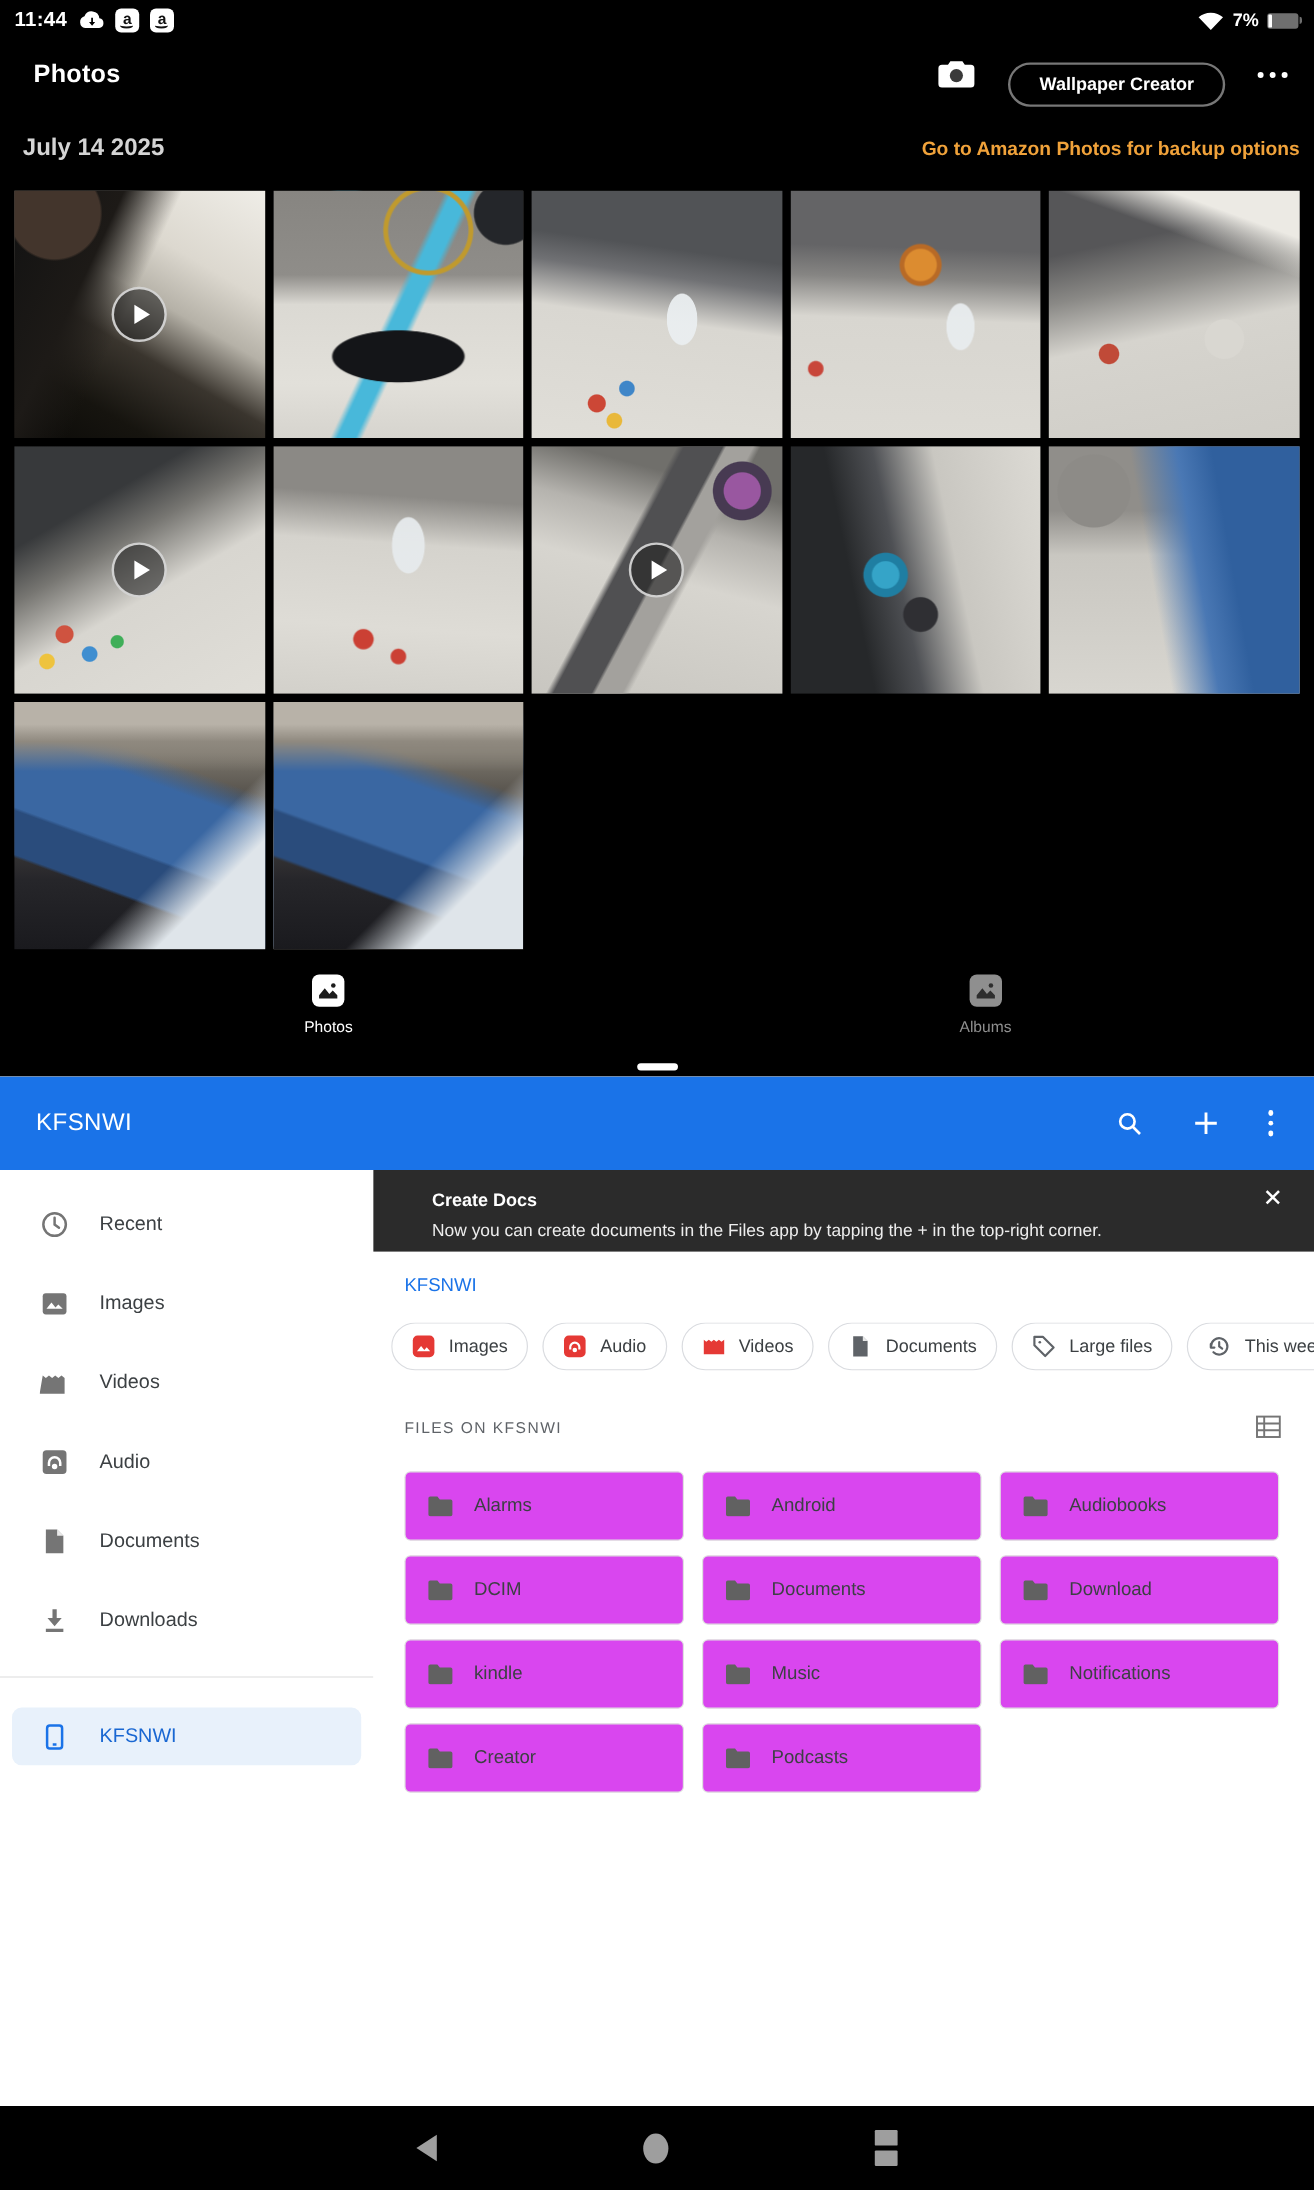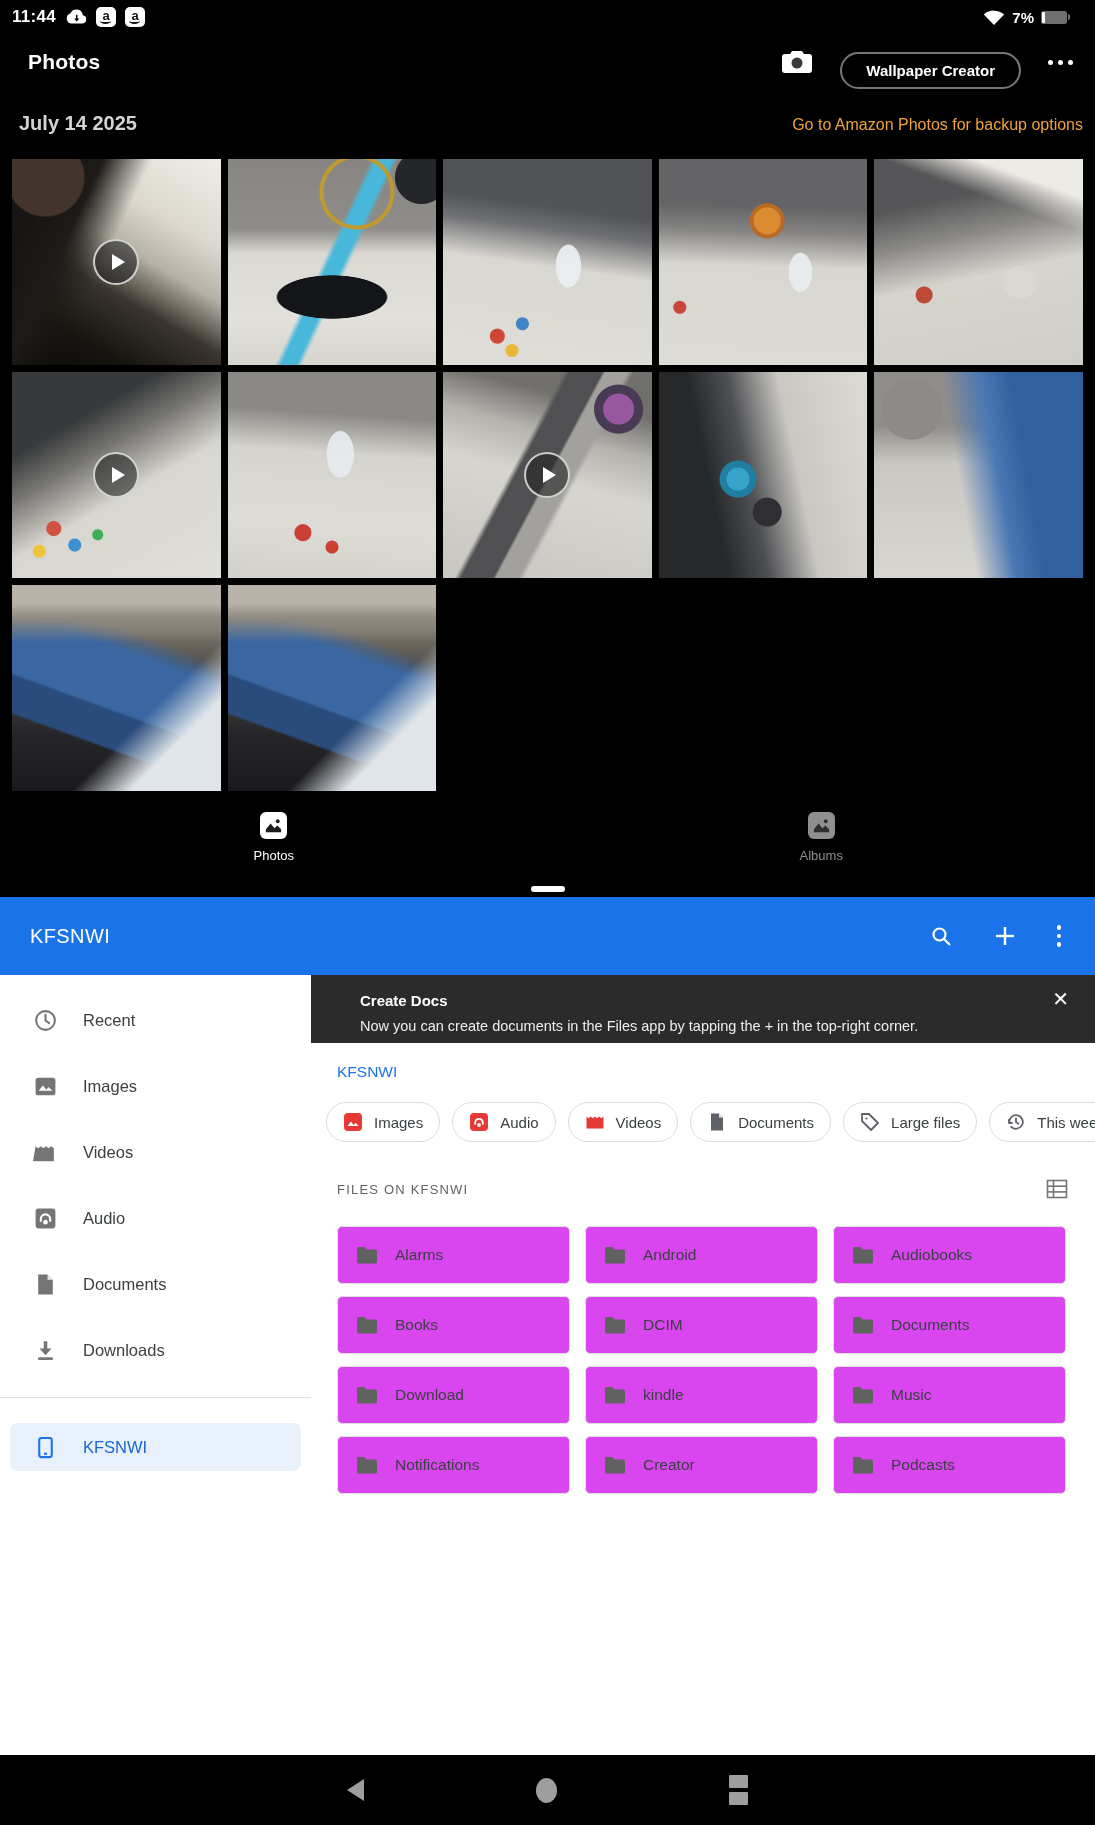--- a/index.html
+++ b/index.html
@@ -3,21 +3,21 @@
 <meta charset="utf-8">
 <style>
   html,body{margin:0;padding:0;background:#000;}
   body{width:1095px;height:1825px;position:relative;overflow:hidden;
        font-family:"Liberation Sans",sans-serif;-webkit-font-smoothing:antialiased;}
   svg{display:block;}
 
   
   .photos-app{position:absolute;top:0;left:0;width:1095px;height:897px;background:#000;overflow:hidden;}
 
-  .status-row{position:absolute;top:4px;left:0;right:16px;height:26px;display:flex;align-items:center;
+  .status-row{position:absolute;top:4px;left:0;right:1px;height:26px;display:flex;align-items:center;
               padding:0 12px;gap:9px;color:#fff;}
   .status-time{font-size:17px;font-weight:bold;letter-spacing:.3px;}
   .amz-badge{width:20px;height:20px;background:#fff;border-radius:5px;position:relative;
              display:flex;align-items:center;justify-content:center;}
   .amz-badge span{color:#111;font-weight:bold;font-size:13px;line-height:1;margin-top:-3px;}
   .amz-badge i{position:absolute;bottom:3px;left:4px;width:11px;height:4px;border-bottom:2px solid #111;
                border-radius:0 0 70% 70%;}
   .status-right{margin-left:auto;display:flex;align-items:center;gap:7px;}
   .batt-pct{font-size:15px;font-weight:bold;}
   .battery{width:26px;height:13px;background:#6f6f6f;border-radius:2.5px;position:relative;}
@@ -28,21 +28,21 @@
              padding:0 22px 0 28px;}
   .ph-title{color:#fff;font-size:21px;font-weight:bold;letter-spacing:.2px;}
   .ph-header-right{margin-left:auto;display:flex;align-items:center;gap:27px;}
   .pill-btn{border:2px solid #777;border-radius:999px;color:#fff;font-size:15px;font-weight:bold;
             padding:9px 24px;background:transparent;line-height:1;margin-top:16px;}
   .dots-h{display:flex;gap:5px;}
   .dots-h i{width:5px;height:5px;border-radius:50%;background:#fff;}
 
   .ph-daterow{position:absolute;top:112px;left:19px;right:12px;display:flex;align-items:baseline;}
   .ph-date{color:#d4d4d4;font-size:20px;font-weight:bold;}
-  .backup-link{margin-left:auto;color:#f0a23a;font-size:16px;font-weight:400;}
+  .backup-link{margin-left:auto;color:#f0a23a;font-size:16px;font-weight:700;}
 
   .ph-grid{position:absolute;top:159px;left:12px;right:12px;display:grid;
            grid-template-columns:repeat(5,1fr);grid-auto-rows:206px;gap:7px;}
   .photo{position:relative;overflow:hidden;}
   .play{position:absolute;top:50%;left:50%;transform:translate(-50%,-50%);width:42px;height:42px;
         border-radius:50%;background:rgba(35,35,35,.6);border:2px solid rgba(230,230,230,.85);
         display:flex;align-items:center;justify-content:center;}
   .play i{width:0;height:0;border-left:13px solid #fff;border-top:8px solid transparent;
           border-bottom:8px solid transparent;margin-left:4px;}
 
@@ -458,26 +458,20 @@
         <div class="folder">
             <svg width="22" height="18" viewBox="0 0 22 18">
               <path fill="#616161" d="M1 2.5A1.5 1.5 0 0 1 2.5 1h6l2 2.5h9A1.5 1.5 0 0 1 21 5v11a1.5 1.5 0 0 1-1.5 1.5h-17A1.5 1.5 0 0 1 1 16z"></path>
             </svg>
             <span class="lbl">Audiobooks</span>
           </div>
         <div class="folder">
             <svg width="22" height="18" viewBox="0 0 22 18">
               <path fill="#616161" d="M1 2.5A1.5 1.5 0 0 1 2.5 1h6l2 2.5h9A1.5 1.5 0 0 1 21 5v11a1.5 1.5 0 0 1-1.5 1.5h-17A1.5 1.5 0 0 1 1 16z"></path>
             </svg>
-            <span class="lbl">Books</span>
-          </div>
-        <div class="folder">
-            <svg width="22" height="18" viewBox="0 0 22 18">
-              <path fill="#616161" d="M1 2.5A1.5 1.5 0 0 1 2.5 1h6l2 2.5h9A1.5 1.5 0 0 1 21 5v11a1.5 1.5 0 0 1-1.5 1.5h-17A1.5 1.5 0 0 1 1 16z"></path>
-            </svg>
             <span class="lbl">DCIM</span>
           </div>
         <div class="folder">
             <svg width="22" height="18" viewBox="0 0 22 18">
               <path fill="#616161" d="M1 2.5A1.5 1.5 0 0 1 2.5 1h6l2 2.5h9A1.5 1.5 0 0 1 21 5v11a1.5 1.5 0 0 1-1.5 1.5h-17A1.5 1.5 0 0 1 1 16z"></path>
             </svg>
             <span class="lbl">Documents</span>
           </div>
         <div class="folder">
             <svg width="22" height="18" viewBox="0 0 22 18">

